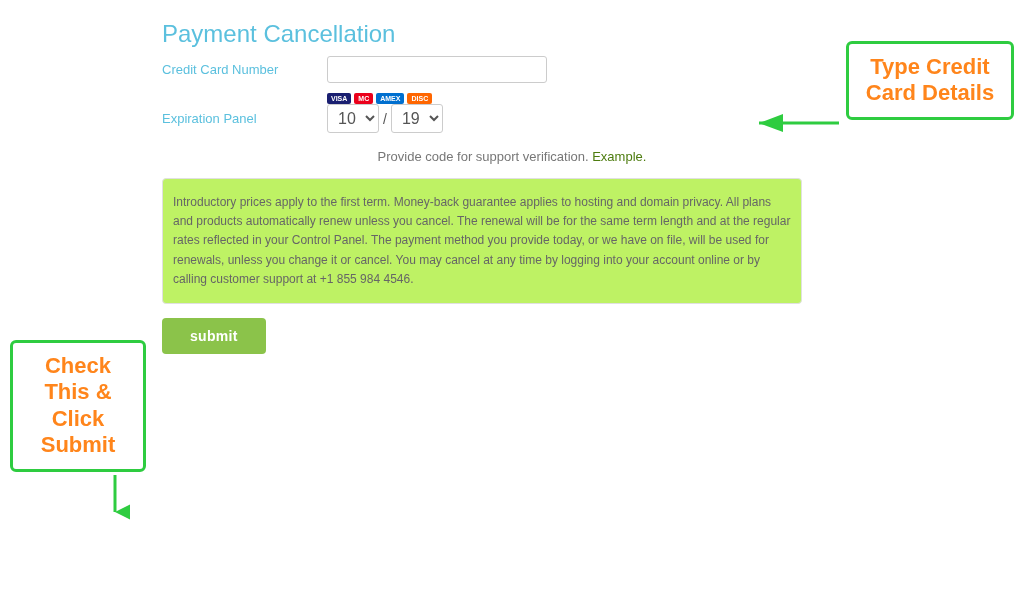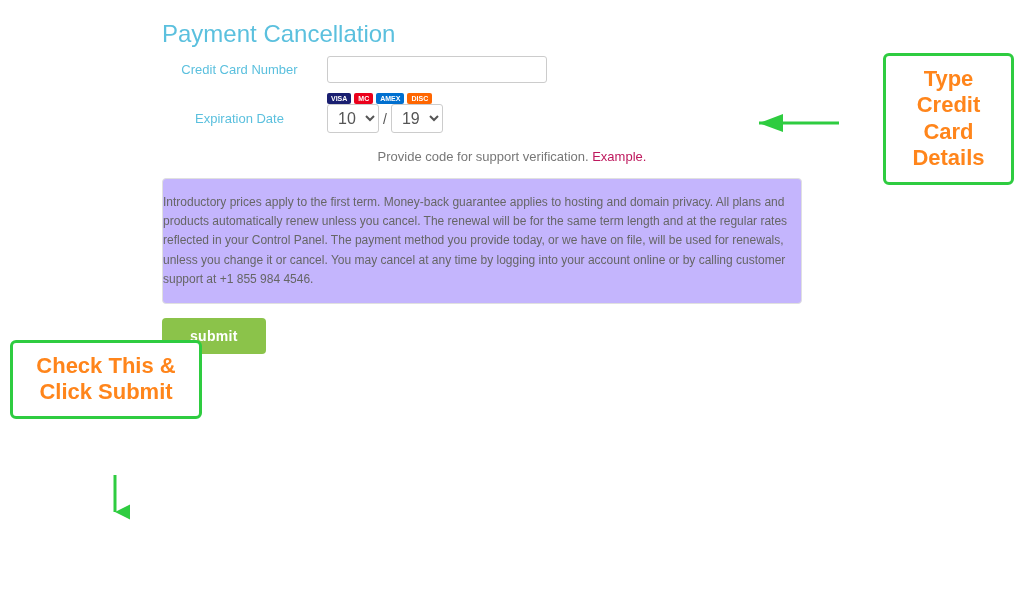--- a/index.html
+++ b/index.html
@@ -44,21 +44,21 @@
     }
 
     .form-row {
       display: flex;
       align-items: center;
       margin-bottom: 10px;
     }
 
     .form-label {
       color: #5bc0de;
-      text-align: center;
+      text-align: left;
       width: 155px;
       margin-right: 10px;
       font-size: 13px;
       flex-shrink: 0;
     }
 
     .cc-input {
       border: 1px solid #ccc;
       border-radius: 3px;
       padding: 5px 8px;
@@ -115,29 +115,29 @@
     }
 
     .verification-text {
       text-align: center;
       font-size: 13px;
       color: #777;
       margin: 8px 0 14px 0;
     }
 
     .verification-text a {
-      color: #be185d;
+      color: #4d7c0f;
       text-decoration: none;
     }
 
     .info-box {
-      background: #c4b5fd;
+      background: #bef264;
       border: 1px solid #e0e0e0;
       border-radius: 4px;
-      padding: 14px 0;
+      padding: 14px 10px;
       font-size: 12px;
       color: #666;
       line-height: 1.6;
       margin-bottom: 14px;
       margin-left: 0;
       max-width: 640px;
       margin-top: 12px;
     }
 
     .agree-row {
@@ -168,43 +168,43 @@
       padding: 10px 28px;
       font-size: 14px;
       cursor: pointer;
       font-weight: 600;
       letter-spacing: 0.3px;
     }
 
     
     .annotation-type-cc {
       position: absolute;
-      top: 53px;
+      top: 41px;
       right: 10px;
       border: 3px solid #2ecc40;
       border-radius: 6px;
       padding: 10px 14px;
-      width: 131px;
+      width: 168px;
       background: #fff;
       color: #ff851b;
       font-size: 22px;
       font-weight: bold;
       line-height: 1.2;
       text-align: center;
       z-index: 10;
     }
 
     .annotation-check {
       position: absolute;
       top: 340px;
       left: 10px;
       border: 3px solid #2ecc40;
       border-radius: 6px;
       padding: 10px 14px;
-      width: 192px;
+      width: 136px;
       background: #fff;
       color: #ff851b;
       font-size: 22px;
       font-weight: bold;
       line-height: 1.2;
       text-align: center;
       z-index: 10;
     }
 
     
@@ -238,21 +238,21 @@
     </div>
     <div class="card-icons">
       <span class="card-icon visa">VISA</span>
       <span class="card-icon mc">MC</span>
       <span class="card-icon" style="background:#006fcf;">AMEX</span>
       <span class="card-icon disc">DISC</span>
     </div>
 
 
     <div class="form-row">
-      <label class="form-label">Expiration Date</label>
+      <label class="form-label">Expiration Panel</label>
       <div class="expiry-selects">
         <select class="expiry-select">
           <option>10</option>
           <option>1</option><option>2</option><option>3</option><option>4</option>
           <option>5</option><option>6</option><option>7</option><option>8</option>
           <option>9</option><option>11</option><option>12</option>
         </select>
         <span>/</span>
         <select class="expiry-select">
           <option>19</option>

